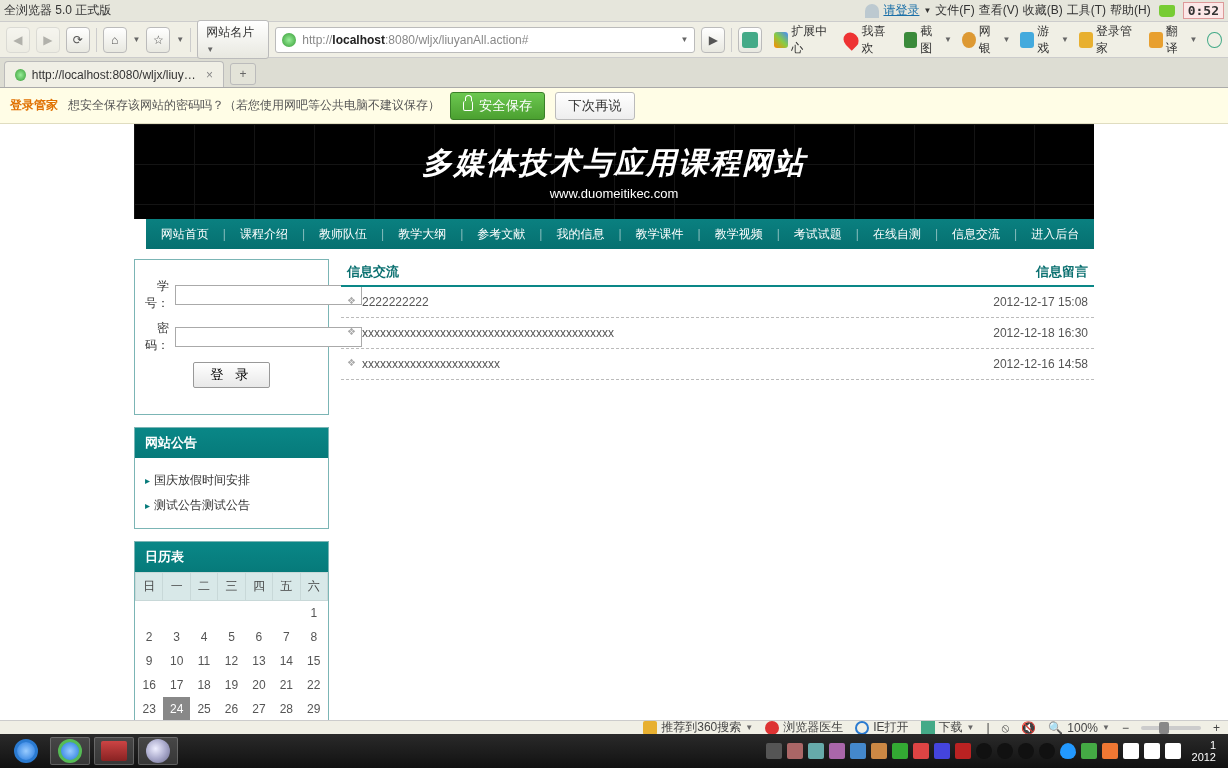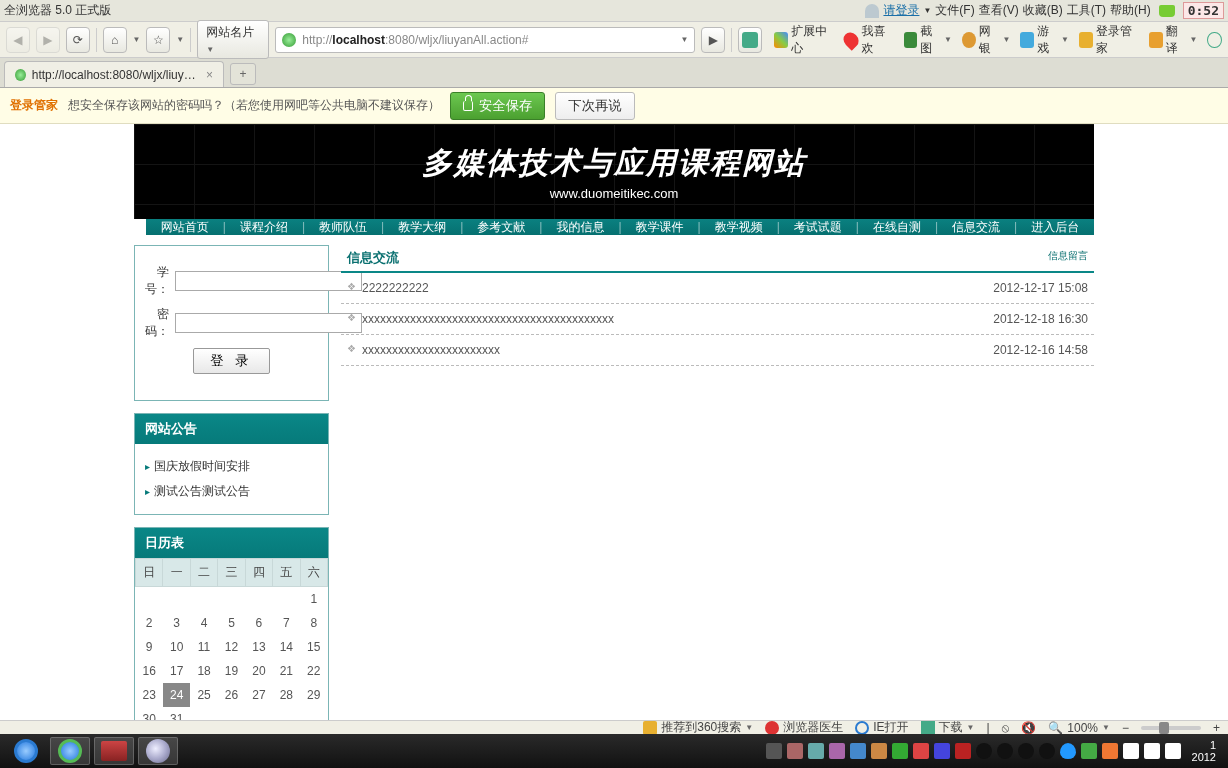--- a/index.html
+++ b/index.html
@@ -49,21 +49,21 @@
 .btn-save .lock:before { content: ""; position: absolute; top: -6px; left: 1px; width: 5px; height: 5px; border: 1.5px solid #fff; border-bottom: none; border-radius: 4px 4px 0 0; }
 .btn-later { background: linear-gradient(#fff,#eee); border: 1px solid #bbb; border-radius: 3px; padding: 4px 12px; color: #333; cursor: pointer; }
 
 
 .page { width: 960px; margin: 0 auto; }
 .banner { height: 95px; background: #000; position: relative; display: flex; flex-direction: column; align-items: center; justify-content: center; color: #fff; }
 .banner .grid { position: absolute; inset: 0; background-image: linear-gradient(#222 1px, transparent 1px), linear-gradient(90deg, #222 1px, transparent 1px); background-size: 60px 40px; opacity: .6; }
 .banner h1 { font-size: 30px; font-weight: bold; letter-spacing: 2px; font-style: italic; position: relative; z-index: 1; font-family: "SimHei", sans-serif; }
 .banner .url { font-size: 13px; position: relative; z-index: 1; margin-top: 2px; }
 
-.navbar { height: 16px; background: linear-gradient(#0a8080,#067070); display: flex; align-items: center; justify-content: center; gap: 0; margin-left: 12px; }
+.navbar { height: 30px; background: linear-gradient(#0a8080,#067070); display: flex; align-items: center; justify-content: center; gap: 0; margin-left: 12px; }
 .navbar a { color: #fff; padding: 0 14px; line-height: 30px; cursor: pointer; font-size: 12px; }
 .navbar .div { color: rgba(255,255,255,.5); }
 
 .content { display: flex; gap: 12px; padding: 10px 0 0 0; }
 .side { width: 195px; display: flex; flex-direction: column; gap: 12px; }
 .panel { border: 1px solid #7bb5b5; }
 .panel-hd { background: linear-gradient(#0a8787,#067a7a); color: #fff; font-weight: bold; padding: 6px 10px; font-size: 13px; }
 .panel-bd { background: #fff; padding: 10px; }
 
 .login-row { display: flex; align-items: center; margin: 8px 0; gap: 6px; }
@@ -76,21 +76,21 @@
 .notice-list li:before { content: "▸"; color: #067a7a; margin-right: 4px; font-size: 10px; }
 
 .cal { width: 100%; border-collapse: collapse; }
 .cal th { background: #d8e8e8; color: #444; padding: 5px 0; font-weight: normal; border: 1px solid #c8d8d8; }
 .cal td { text-align: center; padding: 5px 0; color: #555; }
 .cal td.today { background: #888; color: #fff; }
 
 .main { flex: 1; }
 .main-hd { display: flex; border-bottom: 2px solid #0a8787; padding: 4px 6px; }
 .main-hd .left { color: #0a7070; font-weight: bold; font-size: 13px; }
-.main-hd .right { margin-left: auto; color: #0a7070; font-weight: normal; font-size: 10px; cursor: pointer; }
+.main-hd .right { margin-left: auto; color: #0a7070; font-weight: bold; font-size: 13px; cursor: pointer; }
 .msg-list { }
 .msg-item { display: flex; padding: 8px 6px; border-bottom: 1px dashed #bbb; color: #555; }
 .msg-item:before { content: "❖"; color: #aaa; margin-right: 6px; font-size: 10px; }
 .msg-item .date { margin-left: auto; color: #555; }
 
 
 .status-bar { position: fixed; bottom: 34px; left: 0; right: 0; height: 14px; background: #f0efe5; border-top: 1px solid #ccc; display: flex; align-items: center; padding: 0 8px; gap: 12px; }
 .status-bar .spacer { flex: 1; }
 .status-bar .sitem { display: flex; align-items: center; gap: 4px; color: #444; cursor: pointer; }
 .sicon { width: 14px; height: 14px; display: inline-block; }

